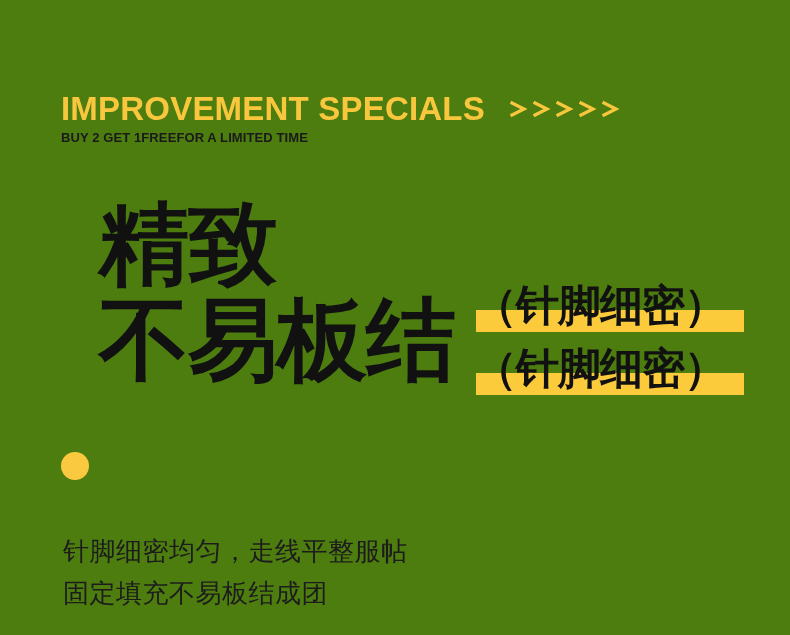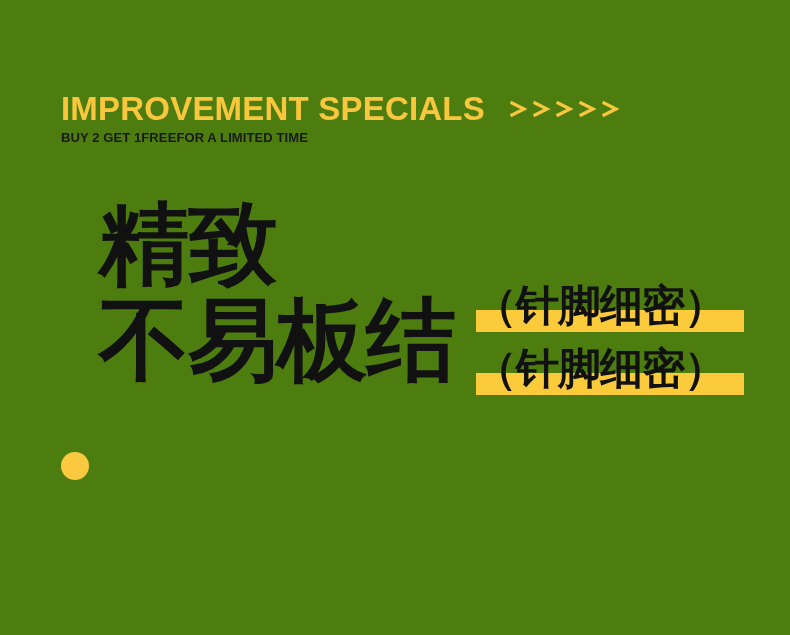--- a/index.html
+++ b/index.html
@@ -178,14 +178,18 @@
       <span class="callout-text">（针脚细密）</span>
     </span>
     <span class="callout-line callout-line-2">
       <span class="callout-bar"></span>
       <span class="callout-text">（针脚细密）</span>
     </span>
   </div>
 
   <div class="dot"></div>
 
+  <div class="body-copy">
+    <span class="body-line">针脚细密均匀，走线平整服帖</span>
+    <span class="body-line">固定填充不易板结成团</span>
+  </div>
 
 </div>
 
 </body></html>

